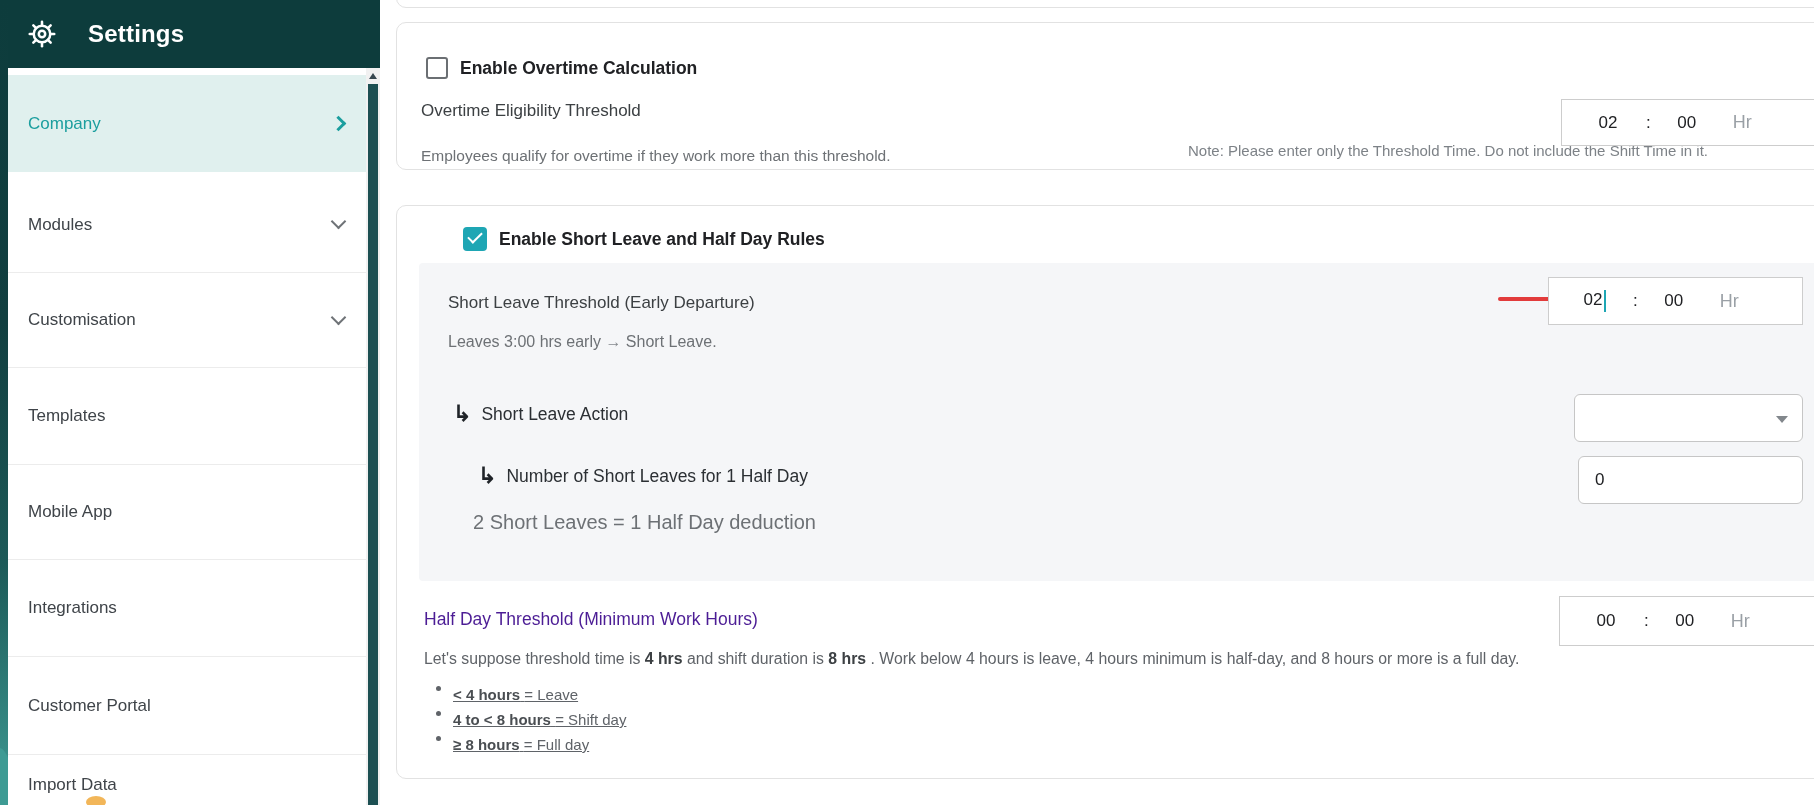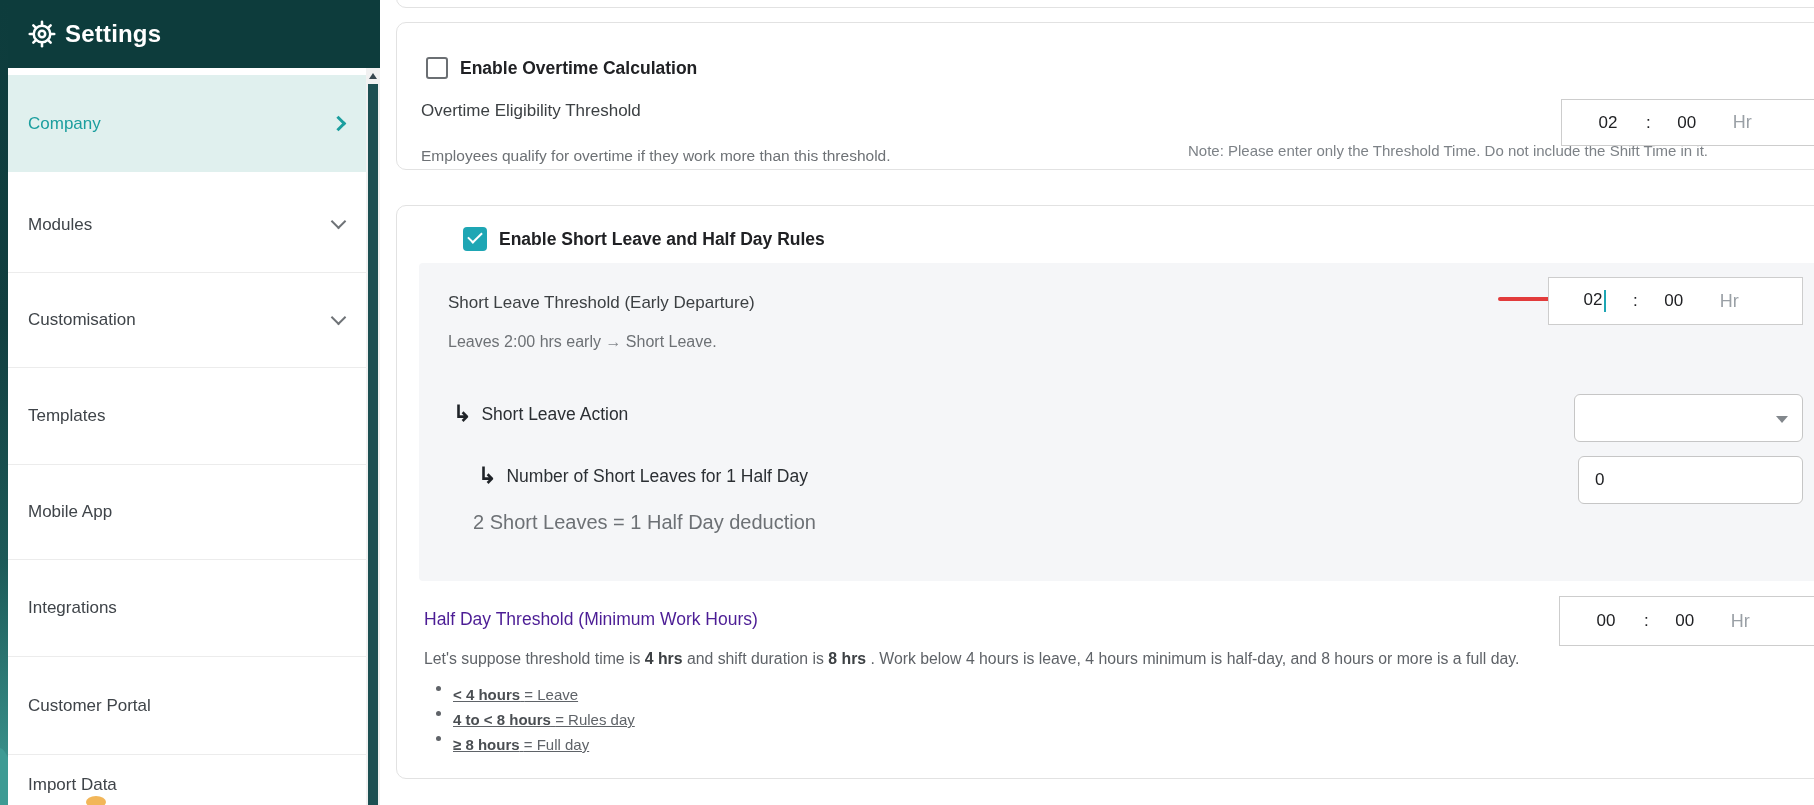--- a/index.html
+++ b/index.html
@@ -9,21 +9,21 @@
 
   
   .left-strip { position:absolute; left:0; top:0; width:8px; height:805px;
     background:linear-gradient(180deg,#0d3c3c 0%, #123f40 40%, #1d5a58 70%, #3e9b94 100%); }
   .left-blob { position:absolute; left:-14px; top:748px; width:26px; height:70px;
     background:#3e9b94; border-radius:50%; }
 
   
   .sidebar { position:absolute; left:8px; top:0; width:372px; height:805px; background:#fff; }
   .sb-header { position:absolute; left:0; top:0; width:372px; height:68px; background:#0d3c3c;
-    display:flex; align-items:center; padding-left:18px; gap:7px; }
+    display:flex; align-items:center; padding-left:18px; gap:30px; }
   .sb-title { color:#fff; font-size:24px; font-weight:bold; letter-spacing:.2px; }
   .sb-item { position:absolute; left:0; width:358px; display:flex; align-items:center;
     padding-left:20px; font-size:17px; color:#3f4449; border-bottom:1px solid #ececec; }
   .sb-item.active { background:#e0f0ee; color:#1b9e9e; border-bottom:none; }
   .row-company   { top:75px;  height:97px; }
   .row-modules   { top:177px; height:96px; }
   .row-custom    { top:273px; height:95px; }
   .row-templates { top:368px; height:97px; }
   .row-mobile    { top:465px; height:95px; }
   .row-integr    { top:560px; height:97px; }
@@ -184,21 +184,21 @@
     </div>
 
     <div class="card card-sl">
       <div class="cb-row" style="left:31px; top:21px;padding-left:35px;">
         <span class="checkbox checked"></span>
         <span class="cb-title">Enable Short Leave and Half Day Rules</span>
       </div>
 
       <div class="panel">
         <div class="lbl" style="left:29px; top:30px;">Short Leave Threshold (Early Departure)</div>
-        <div class="sub" style="left:29px; top:70px; font-size:16px;"><span>Leaves 2:00 hrs early </span><span class="arrow-glyph">→</span><span> Short Leave.</span></div>
+        <div class="sub" style="left:29px; top:70px; font-size:16px;"><span>Leaves 3:00 hrs early </span><span class="arrow-glyph">→</span><span> Short Leave.</span></div>
 
         <div class="red-arrow" style="left:1079px; top:29px;">
           <span class="shaft"></span>
             <span class="head"></span>
         </div>
 
         <div class="time-input ti-sl" style="left:1129px; top:14px; position:absolute;">
           <span class="hh"><span>02</span><span class="caret"></span></span>
           <span class="colon">:</span>
           <span class="mm">00</span>
@@ -235,21 +235,21 @@
 
       <div class="explain" style="left:27px; top:444px;"><span>Let's suppose threshold time is </span><b>4 hrs</b><span> and shift duration is </span><b>8 hrs</b><span> . Work below 4 hours is leave, 4 hours minimum is half-day, and 8 hours or more is a full day.</span></div>
 
       <ul class="bullets" style="left:39px; top:480px;">
         <li>
           <span class="dot"></span>
           <b>&lt; 4 hours</b><span> = Leave</span>
         </li>
         <li>
           <span class="dot"></span>
-          <b>4 to &lt; 8 hours</b><span> = Rules day</span>
+          <b>4 to &lt; 8 hours</b><span> = Shift day</span>
         </li>
         <li>
           <span class="dot"></span>
           <b>≥ 8 hours</b><span> = Full day</span>
         </li>
       </ul>
     </div>
   </div>
 </div>
 

